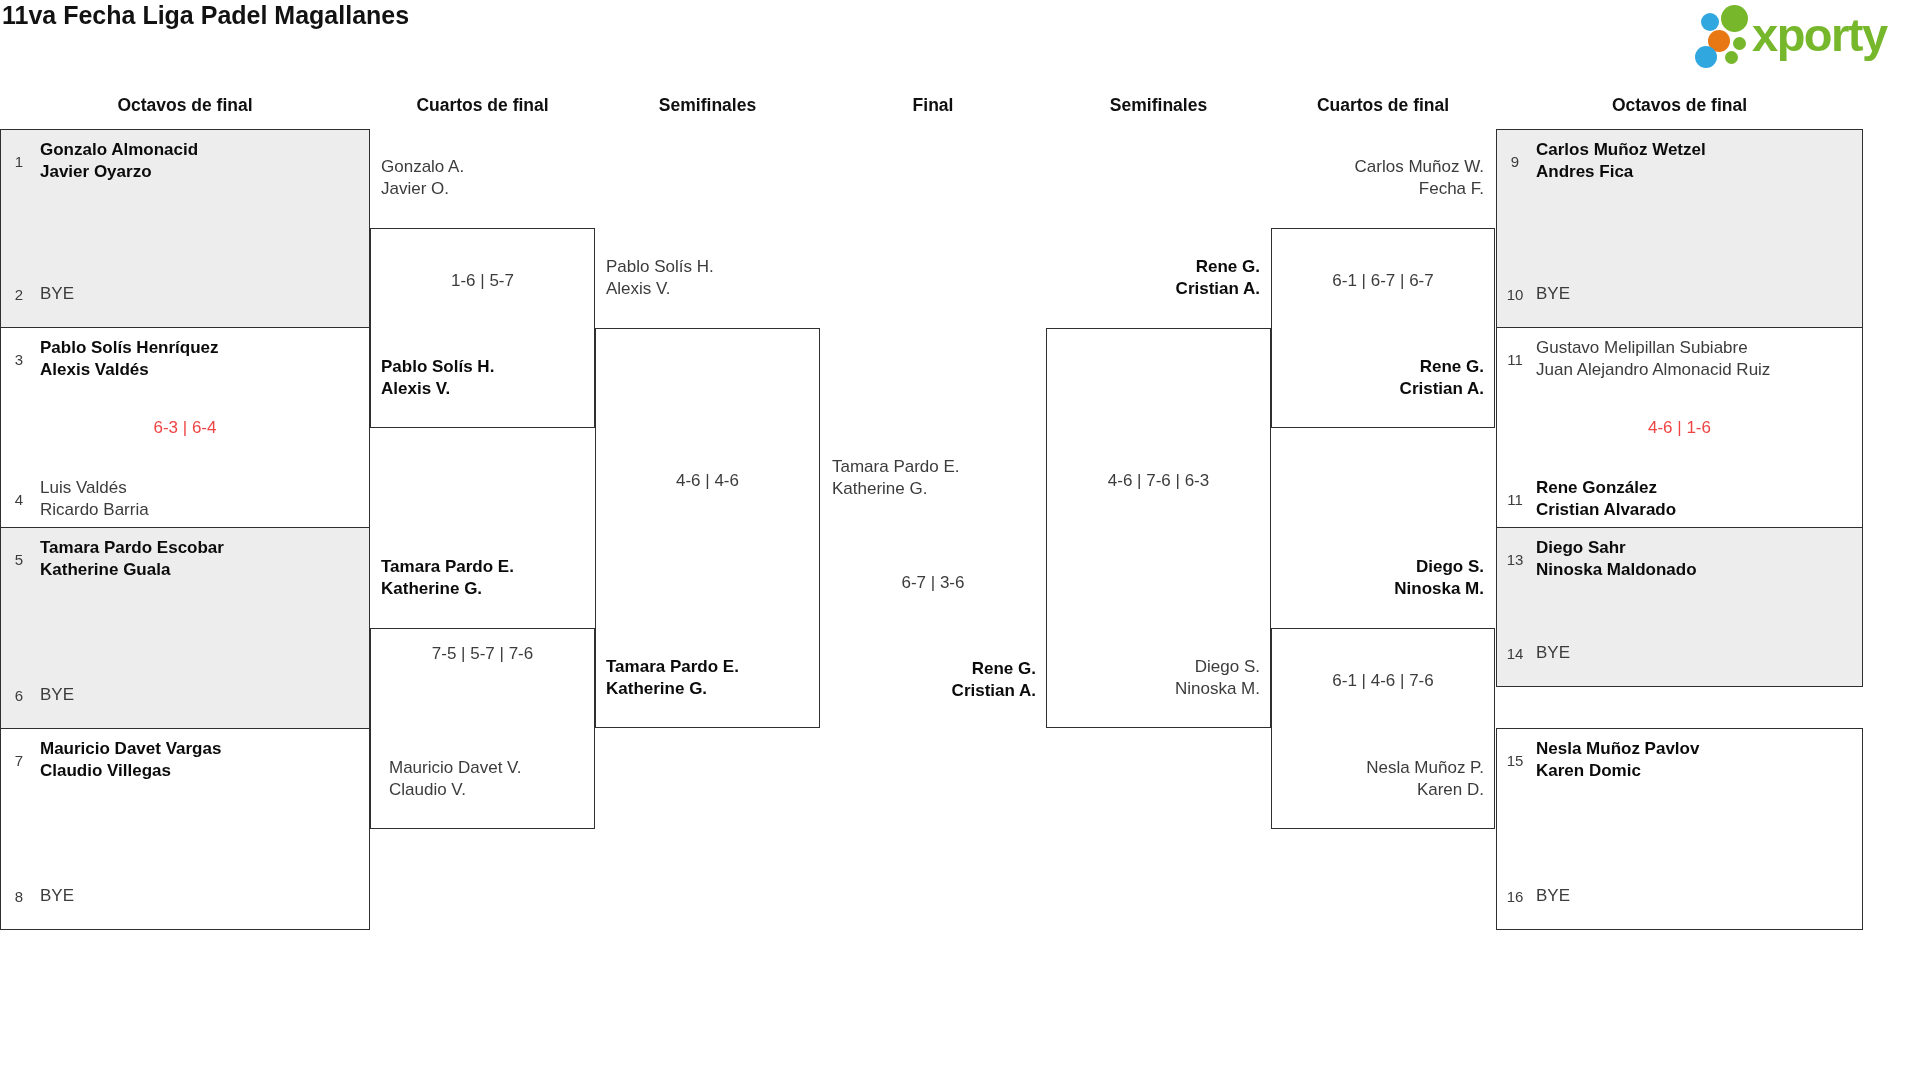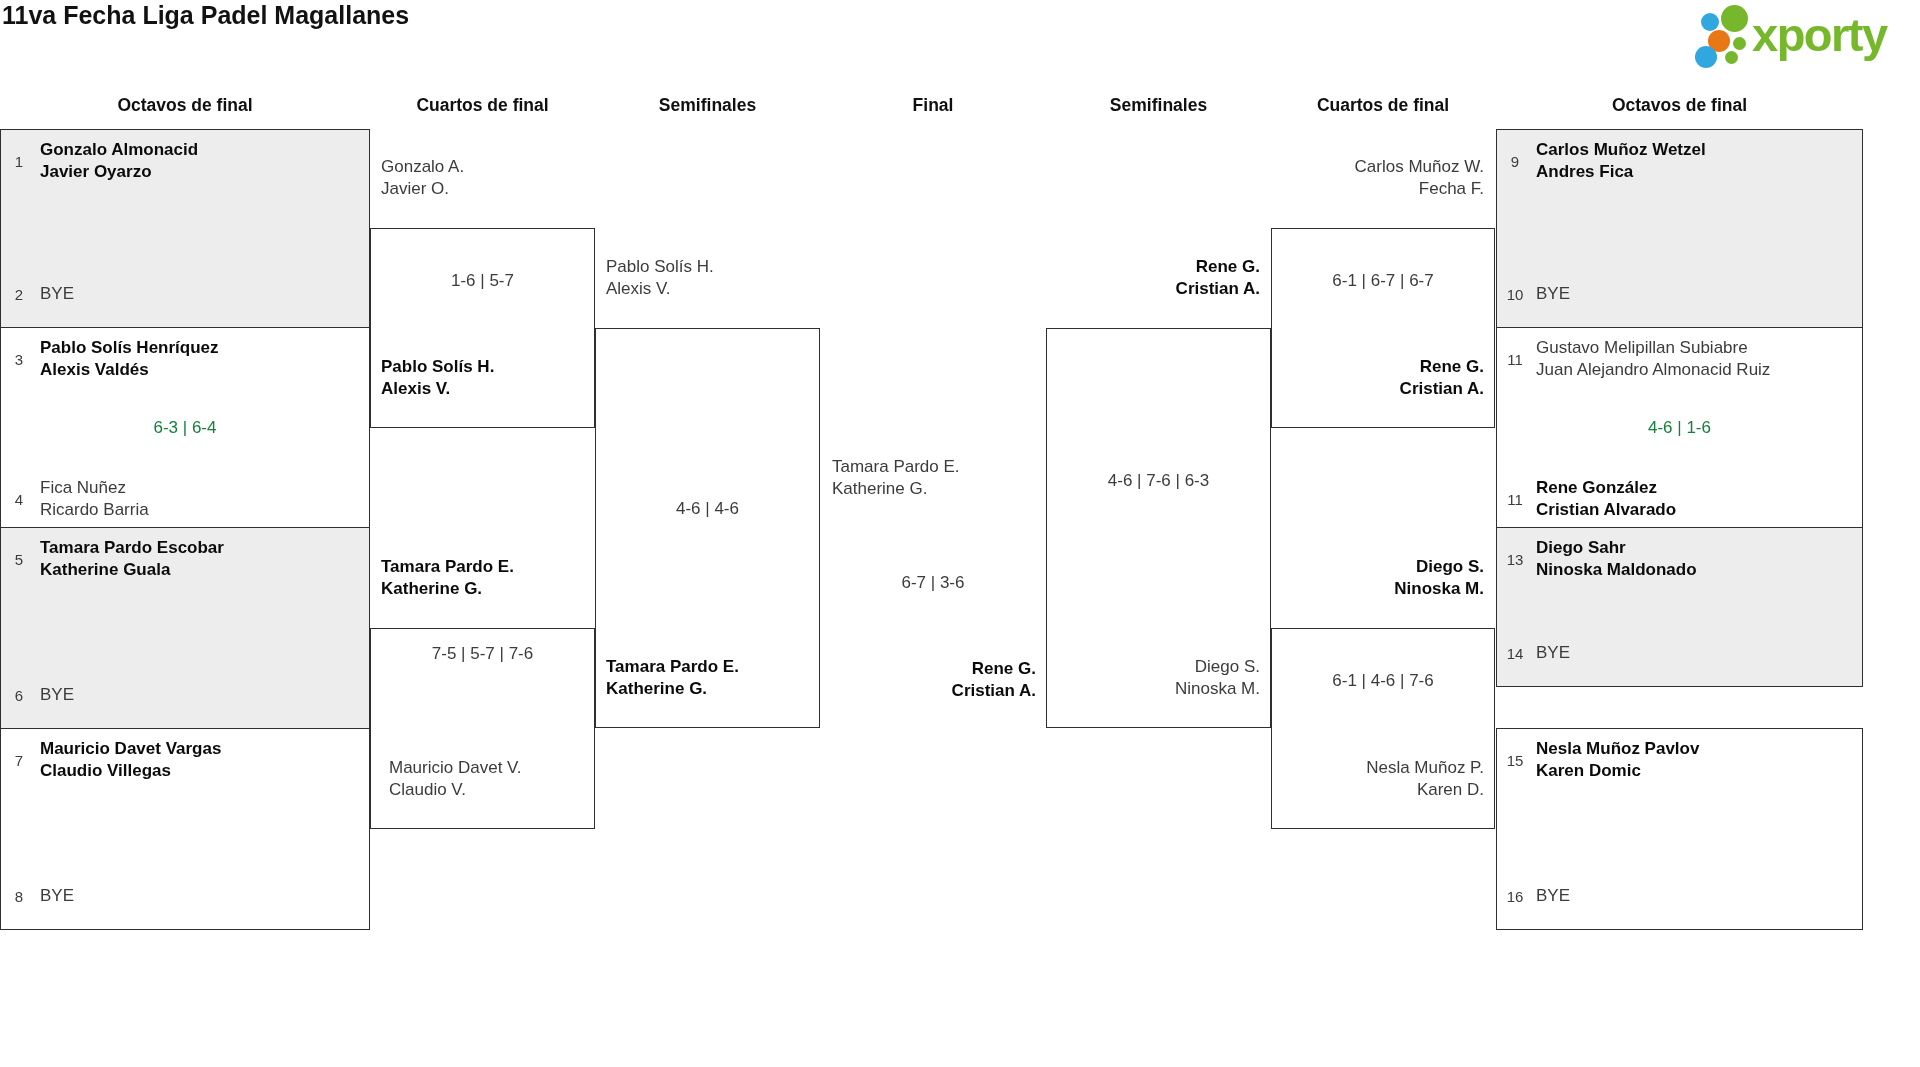--- a/index.html
+++ b/index.html
@@ -17,21 +17,21 @@
   .round-header{position:absolute;top:95px;height:20px;text-align:center;font-size:17.5px;font-weight:700;color:#101010}
   
   .obox{position:absolute;box-sizing:border-box;border:1px solid #2f2f2f;background:#ffffff}
   .obox.gray{background:#ededed}
   .slot{position:absolute;left:6px;right:10px;display:flex;align-items:center;gap:9px}
   .slot .seed{flex:none;width:24px;text-align:center;font-size:15px;color:#3c3c3c;font-weight:400}
   .slot .names{font-size:17px;line-height:22px}
   .slot.top{top:9px}
   .slot.b2{bottom:6px}
   .slot.bye{bottom:22px}
-  .oscore{position:absolute;left:0;right:0;top:50%;transform:translateY(-50%);text-align:center;font-size:17px;color:#15803d}
+  .oscore{position:absolute;left:0;right:0;top:50%;transform:translateY(-50%);text-align:center;font-size:17px;color:#ef4444}
   
   .mbox{position:absolute;box-sizing:border-box;border:1px solid #2f2f2f;background:transparent}
   .lbl{position:absolute;height:44px;font-size:17px;line-height:22px;color:#3c3c3c;white-space:nowrap}
   .lbl.r{text-align:right}
   .mscore{position:absolute;height:22px;text-align:center;font-size:17px;line-height:22px;color:#3c3c3c}
   .bold{font-weight:700;color:#0b0b0b}
 </style>
 </head>
 <body>
 
@@ -78,21 +78,21 @@
     <span class="seed">3</span>
     <div class="names bold">
       <div>Pablo Solís Henríquez</div>
         <div>Alexis Valdés</div>
     </div>
   </div>
   <div class="oscore">6-3 | 6-4</div>
   <div class="slot b2">
     <span class="seed">4</span>
     <div class="names">
-      <div>Fica Nuñez</div>
+      <div>Luis Valdés</div>
         <div>Ricardo Barria</div>
     </div>
   </div>
 </div>
 
 <div class="obox gray" style="left:0;top:527px;width:370px;height:202px">
   <div class="slot top">
     <span class="seed">5</span>
     <div class="names bold">
       <div>Tamara Pardo Escobar</div>
@@ -213,21 +213,21 @@
 <div class="mscore" style="left:370px;top:643px;width:225px">7-5 | 5-7 | 7-6</div>
 <div class="lbl" style="left:389px;top:757px">
   <div>Mauricio Davet V.</div>
     <div>Claudio V.</div>
 </div>
 
 <div class="lbl" style="left:606px;top:256px">
   <div>Pablo Solís H.</div>
     <div>Alexis V.</div>
 </div>
-<div class="mscore" style="left:595px;top:498px;width:225px">4-6 | 4-6</div>
+<div class="mscore" style="left:595px;top:470px;width:225px">4-6 | 4-6</div>
 <div class="lbl bold" style="left:606px;top:656px">
   <div>Tamara Pardo E.</div>
     <div>Katherine G.</div>
 </div>
 
 <div class="lbl" style="left:832px;top:456px">
   <div>Tamara Pardo E.</div>
     <div>Katherine G.</div>
 </div>
 <div class="mscore" style="left:820px;top:572px;width:226px">6-7 | 3-6</div>

